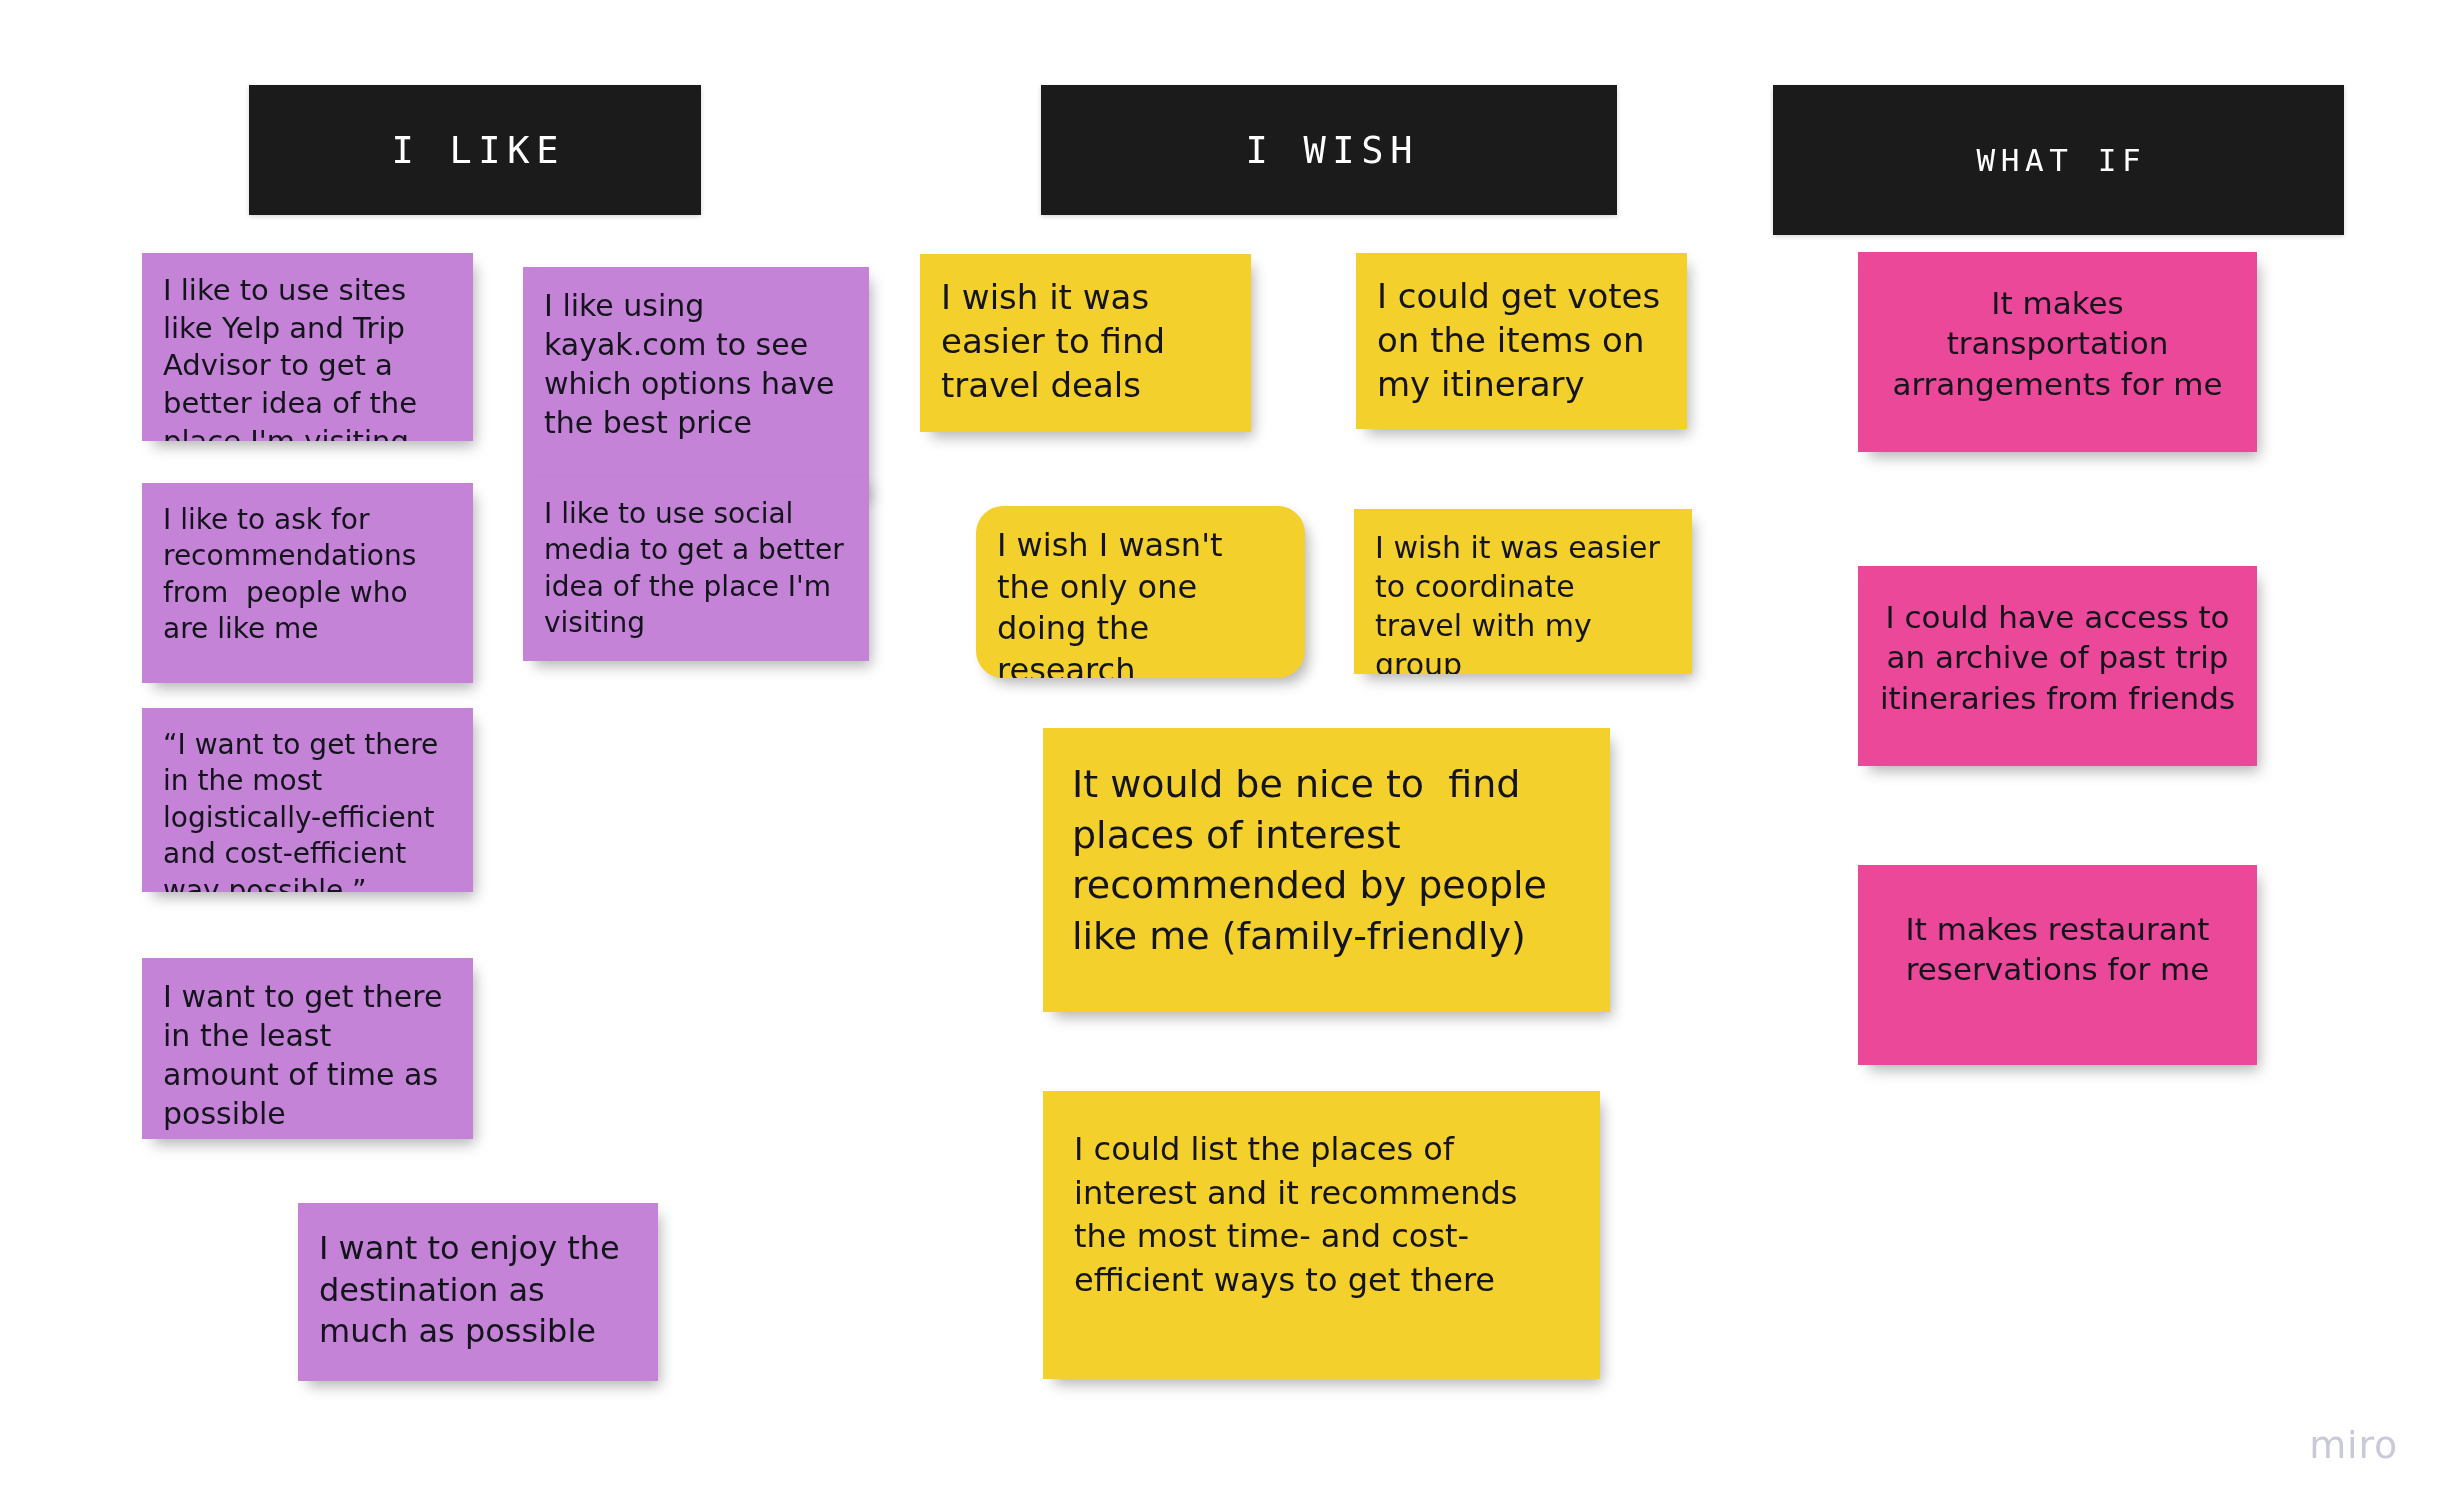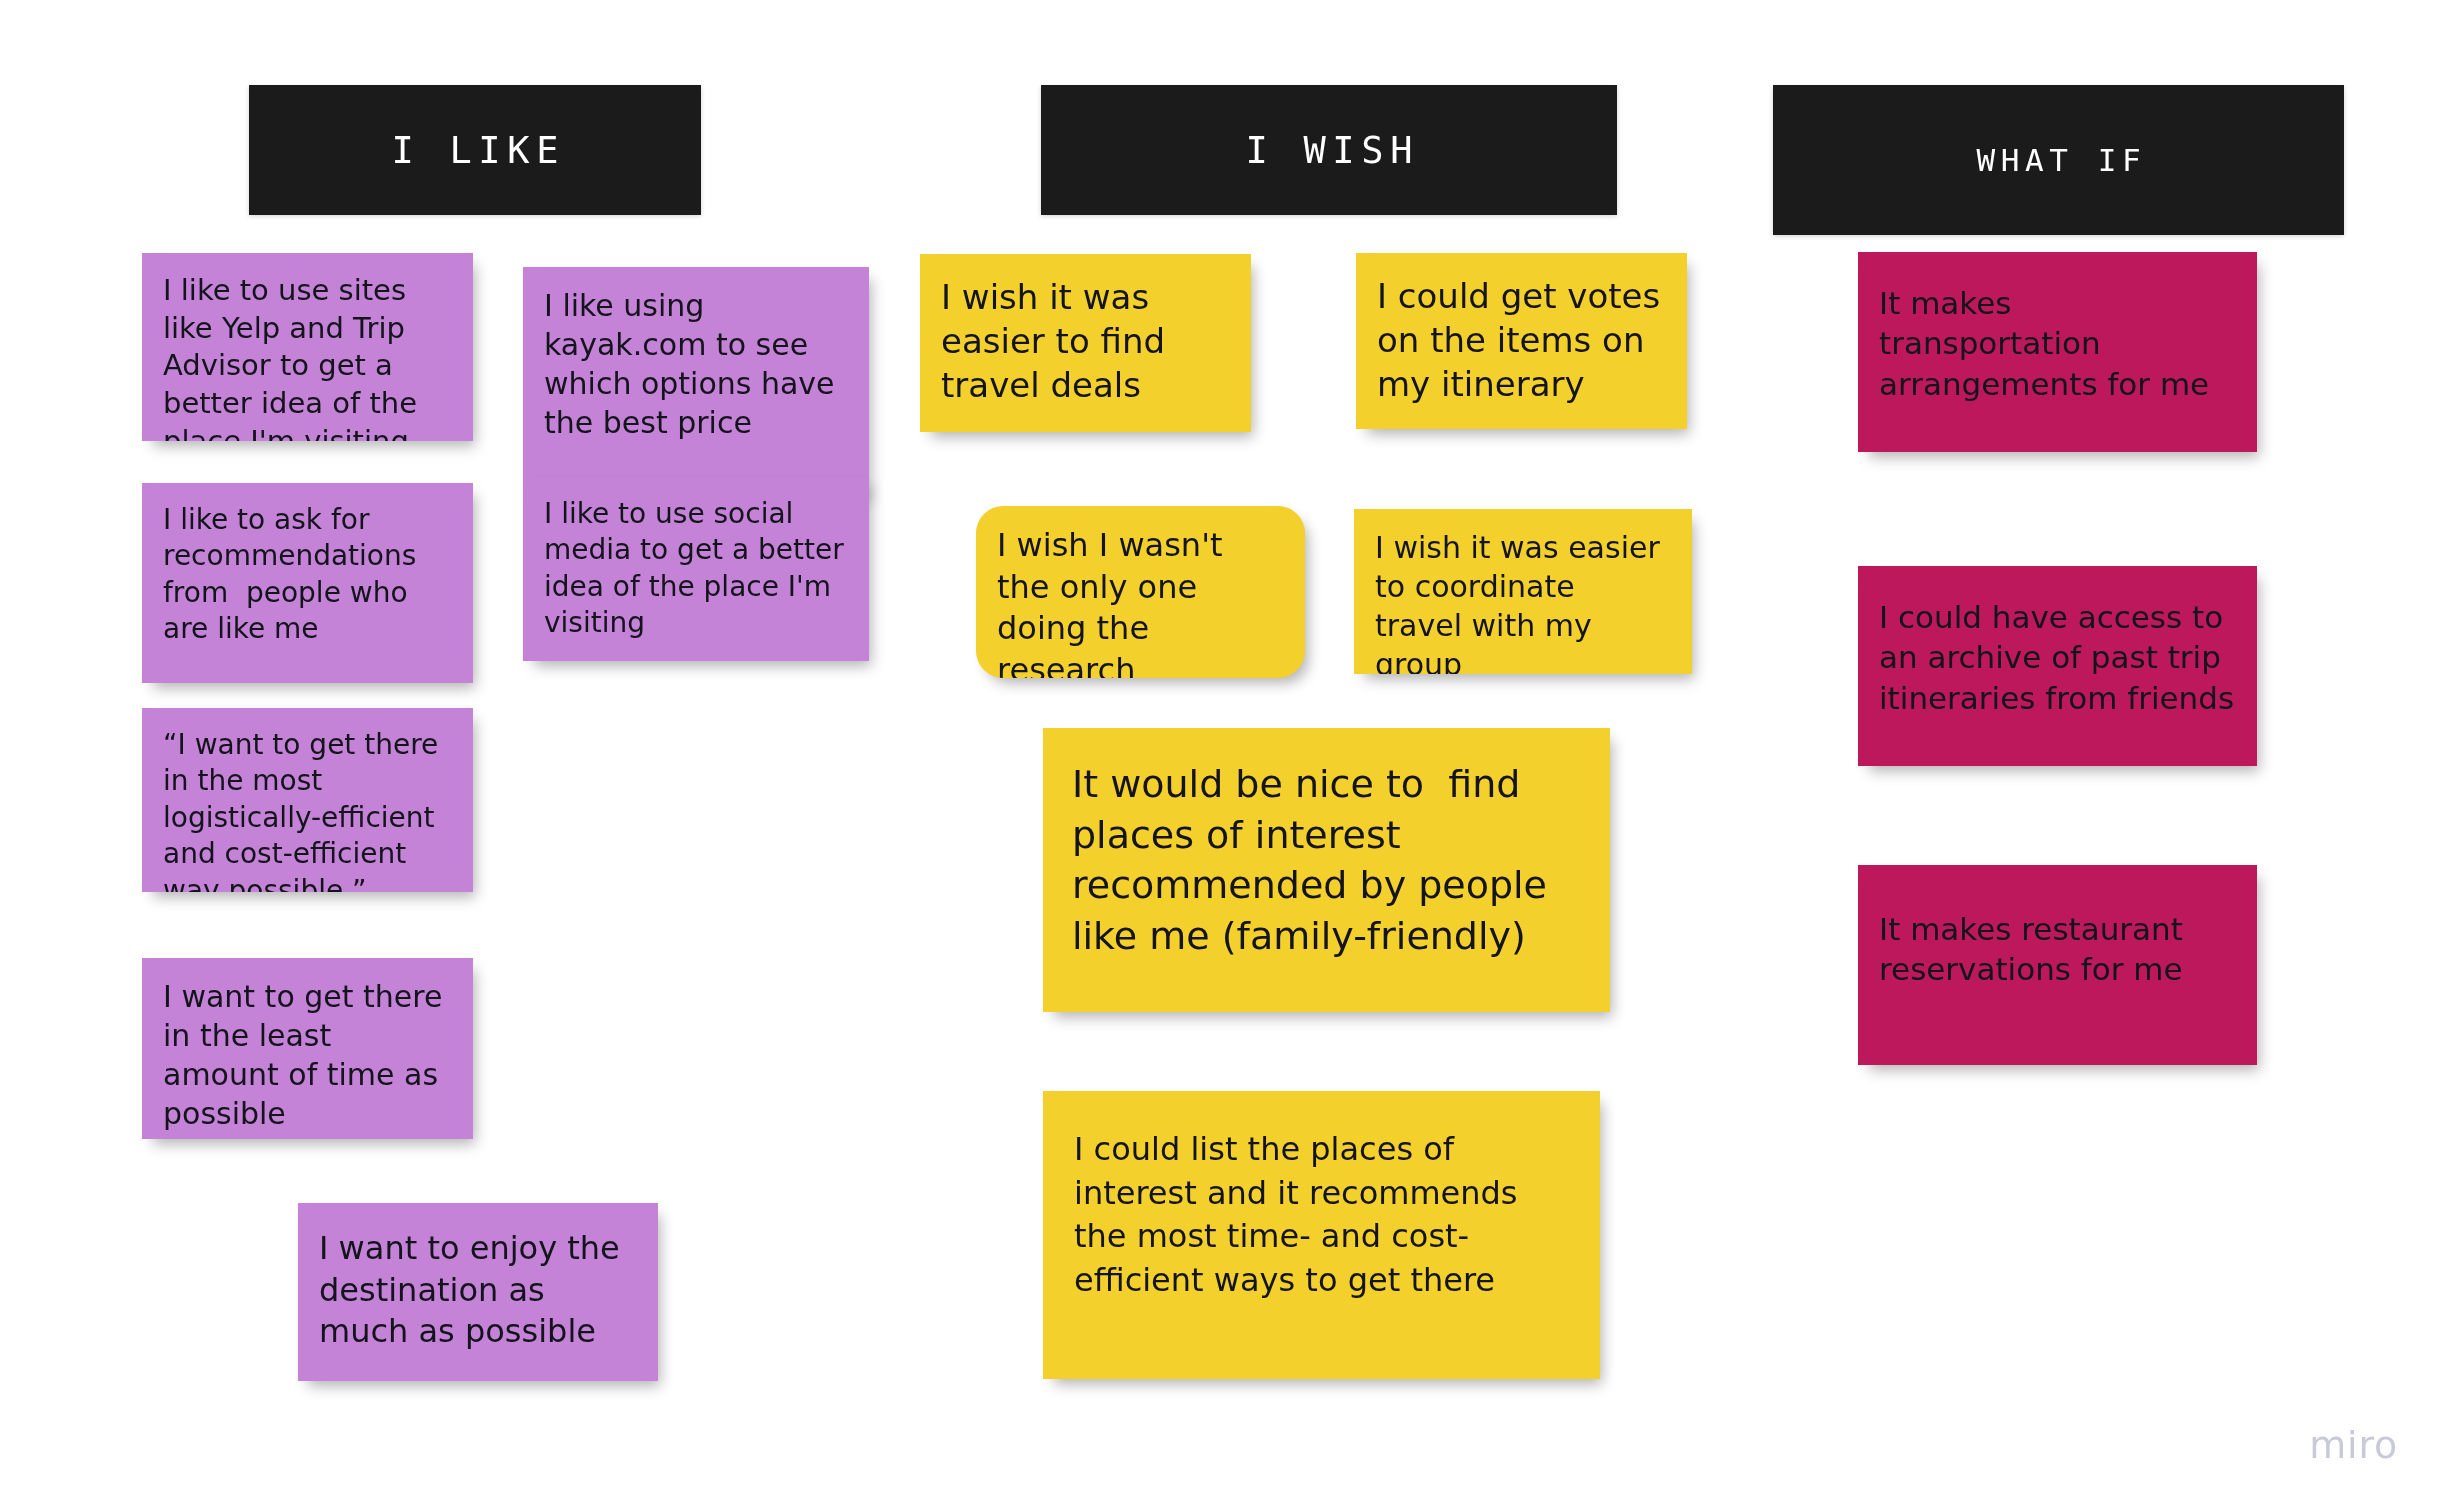--- a/index.html
+++ b/index.html
@@ -44,21 +44,21 @@
     position: absolute;
     color: #14141c;
     padding: 19px 21px 17.3px 21px;
     box-shadow: 6.7px 8.6px 13.4px -3.8px rgba(0,0,0,0.30);
     line-height: 1.30;
     white-space: pre-wrap;
     overflow: hidden;
   }
   .note.purple { background: #c583d8; }
   .note.yellow { background: #f3d02c; }
-  .note.teal   { background: #be185d; }
+  .note.teal   { background: #ec4899; text-align: center; }
 
   
   #note-like-1 { left: 142px;  top: 253px;  width: 331px; height: 188px; font-size: 29px; }
   #note-like-2 { left: 523px;  top: 267px;  width: 346px; height: 228px; font-size: 30px; }
   #note-like-3 { left: 142px;  top: 483px;  width: 331px; height: 200px; font-size: 28px; }
   #note-like-4 { left: 523px;  top: 477px;  width: 346px; height: 184px; font-size: 28px; }
   #note-like-5 { left: 142px;  top: 708px;  width: 331px; height: 184px; font-size: 28px; }
   #note-like-6 { left: 523px;  top: 716px;  width: 346px; height: 187px; font-size: 28px; }
   #note-like-7 { left: 142px;  top: 958px;  width: 331px; height: 181px; font-size: 30px; }
   #note-like-8 { left: 523px;  top: 968px; width: 346px; height: 178px; font-size: 30px; }

